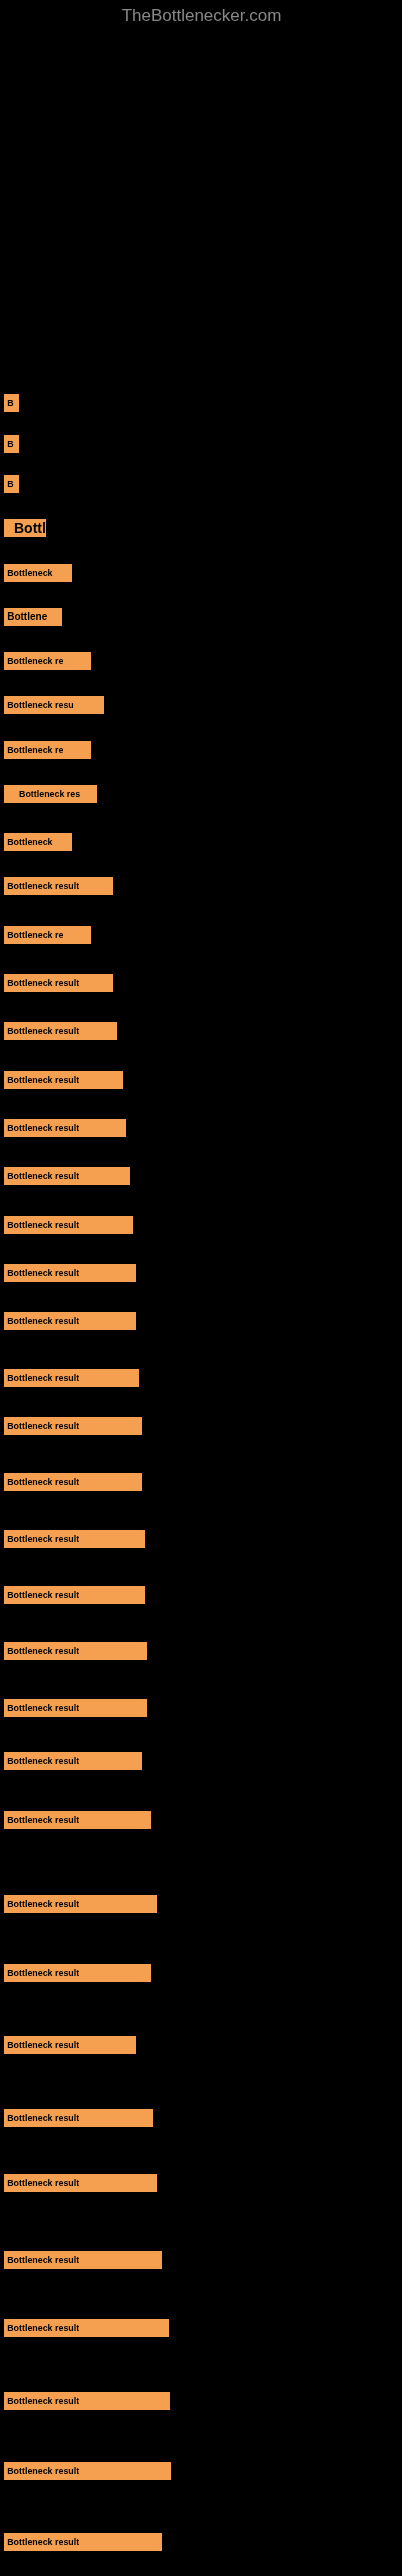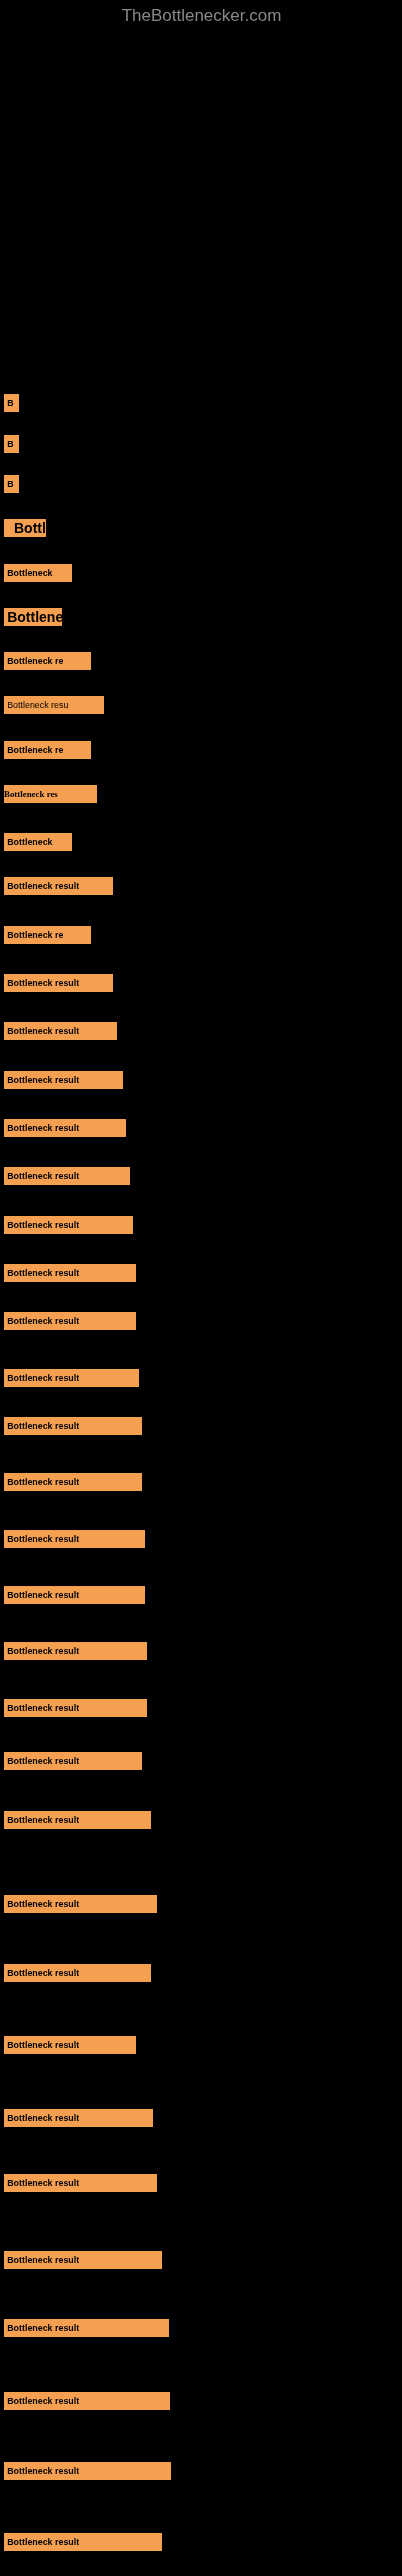--- a/index.html
+++ b/index.html
@@ -39,33 +39,33 @@
     <div style="position: absolute; top: 475px; left: 4px; width: 14.5px; height: 17.7px; background-color: rgb(244, 160, 80); display: flex; align-items: center; overflow: hidden;">
       <span style="font-size: 8.9px; font-weight: bold; color: rgb(0, 0, 0); padding-left: 3.2px; white-space: nowrap; overflow: hidden;">B</span>
     </div>
     <div style="position: absolute; top: 519px; left: 4px; width: 42px; height: 17.7px; background-color: rgb(244, 160, 80); display: flex; align-items: center; overflow: hidden;">
       <span style="font-size: 14px; font-weight: bold; color: rgb(0, 0, 0); padding-left: 10px; white-space: nowrap; overflow: hidden;">Bottle</span>
     </div>
     <div style="position: absolute; top: 564px; left: 4px; width: 68px; height: 17.7px; background-color: rgb(244, 160, 80); display: flex; align-items: center; overflow: hidden;">
       <span style="font-size: 8.9px; font-weight: bold; color: rgb(0, 0, 0); padding-left: 3.2px; white-space: nowrap; overflow: hidden;">Bottleneck</span>
     </div>
     <div style="position: absolute; top: 608px; left: 4px; width: 58px; height: 17.7px; background-color: rgb(244, 160, 80); display: flex; align-items: center; overflow: hidden;">
-      <span style="font-size: 14px; font-weight: bold; color: rgb(0, 0, 0); padding-left: 3.2px; white-space: nowrap; overflow: hidden;">Bottlene</span>
+      <span style="font-size: 10px; font-weight: bold; color: rgb(0, 0, 0); padding-left: 3.2px; white-space: nowrap; overflow: hidden;">Bottlene</span>
     </div>
     <div style="position: absolute; top: 652px; left: 4px; width: 87px; height: 17.7px; background-color: rgb(244, 160, 80); display: flex; align-items: center; overflow: hidden;">
       <span style="font-size: 8.9px; font-weight: bold; color: rgb(0, 0, 0); padding-left: 3.2px; white-space: nowrap; overflow: hidden;">Bottleneck re</span>
     </div>
     <div style="position: absolute; top: 696px; left: 4px; width: 100px; height: 17.7px; background-color: rgb(244, 160, 80); display: flex; align-items: center; overflow: hidden;">
-      <span style="font-size: 8.9px; font-weight: normal; color: rgb(0, 0, 0); padding-left: 3.2px; white-space: nowrap; overflow: hidden;">Bottleneck resu</span>
+      <span style="font-size: 8.9px; font-weight: bold; color: rgb(0, 0, 0); padding-left: 3.2px; white-space: nowrap; overflow: hidden;">Bottleneck resu</span>
     </div>
     <div style="position: absolute; top: 741px; left: 4px; width: 87px; height: 17.7px; background-color: rgb(244, 160, 80); display: flex; align-items: center; overflow: hidden;">
       <span style="font-size: 8.9px; font-weight: bold; color: rgb(0, 0, 0); padding-left: 3.2px; white-space: nowrap; overflow: hidden;">Bottleneck re</span>
     </div>
     <div style="position: absolute; top: 785px; left: 4px; width: 93px; height: 17.7px; background-color: rgb(244, 160, 80); display: flex; align-items: center; overflow: hidden;">
-      <span style="font-size: 8.9px; font-weight: bold; color: rgb(0, 0, 0); padding-left: 0; white-space: nowrap; overflow: hidden; font-family: Liberation Serif, serif;">Bottleneck res</span>
+      <span style="font-size: 8.9px; font-weight: bold; color: rgb(0, 0, 0); padding-left: 15px; white-space: nowrap; overflow: hidden;">Bottleneck res</span>
     </div>
     <div style="position: absolute; top: 833px; left: 4px; width: 68px; height: 17.7px; background-color: rgb(244, 160, 80); display: flex; align-items: center; overflow: hidden;">
       <span style="font-size: 8.9px; font-weight: bold; color: rgb(0, 0, 0); padding-left: 3.2px; white-space: nowrap; overflow: hidden;">Bottleneck</span>
     </div>
     <div style="position: absolute; top: 877px; left: 4px; width: 109px; height: 17.7px; background-color: rgb(244, 160, 80); display: flex; align-items: center; overflow: hidden;">
       <span style="font-size: 8.9px; font-weight: bold; color: rgb(0, 0, 0); padding-left: 3.2px; white-space: nowrap; overflow: hidden;">Bottleneck result</span>
     </div>
     <div style="position: absolute; top: 926px; left: 4px; width: 87px; height: 17.7px; background-color: rgb(244, 160, 80); display: flex; align-items: center; overflow: hidden;">
       <span style="font-size: 8.9px; font-weight: bold; color: rgb(0, 0, 0); padding-left: 3.2px; white-space: nowrap; overflow: hidden;">Bottleneck re</span>
     </div>

